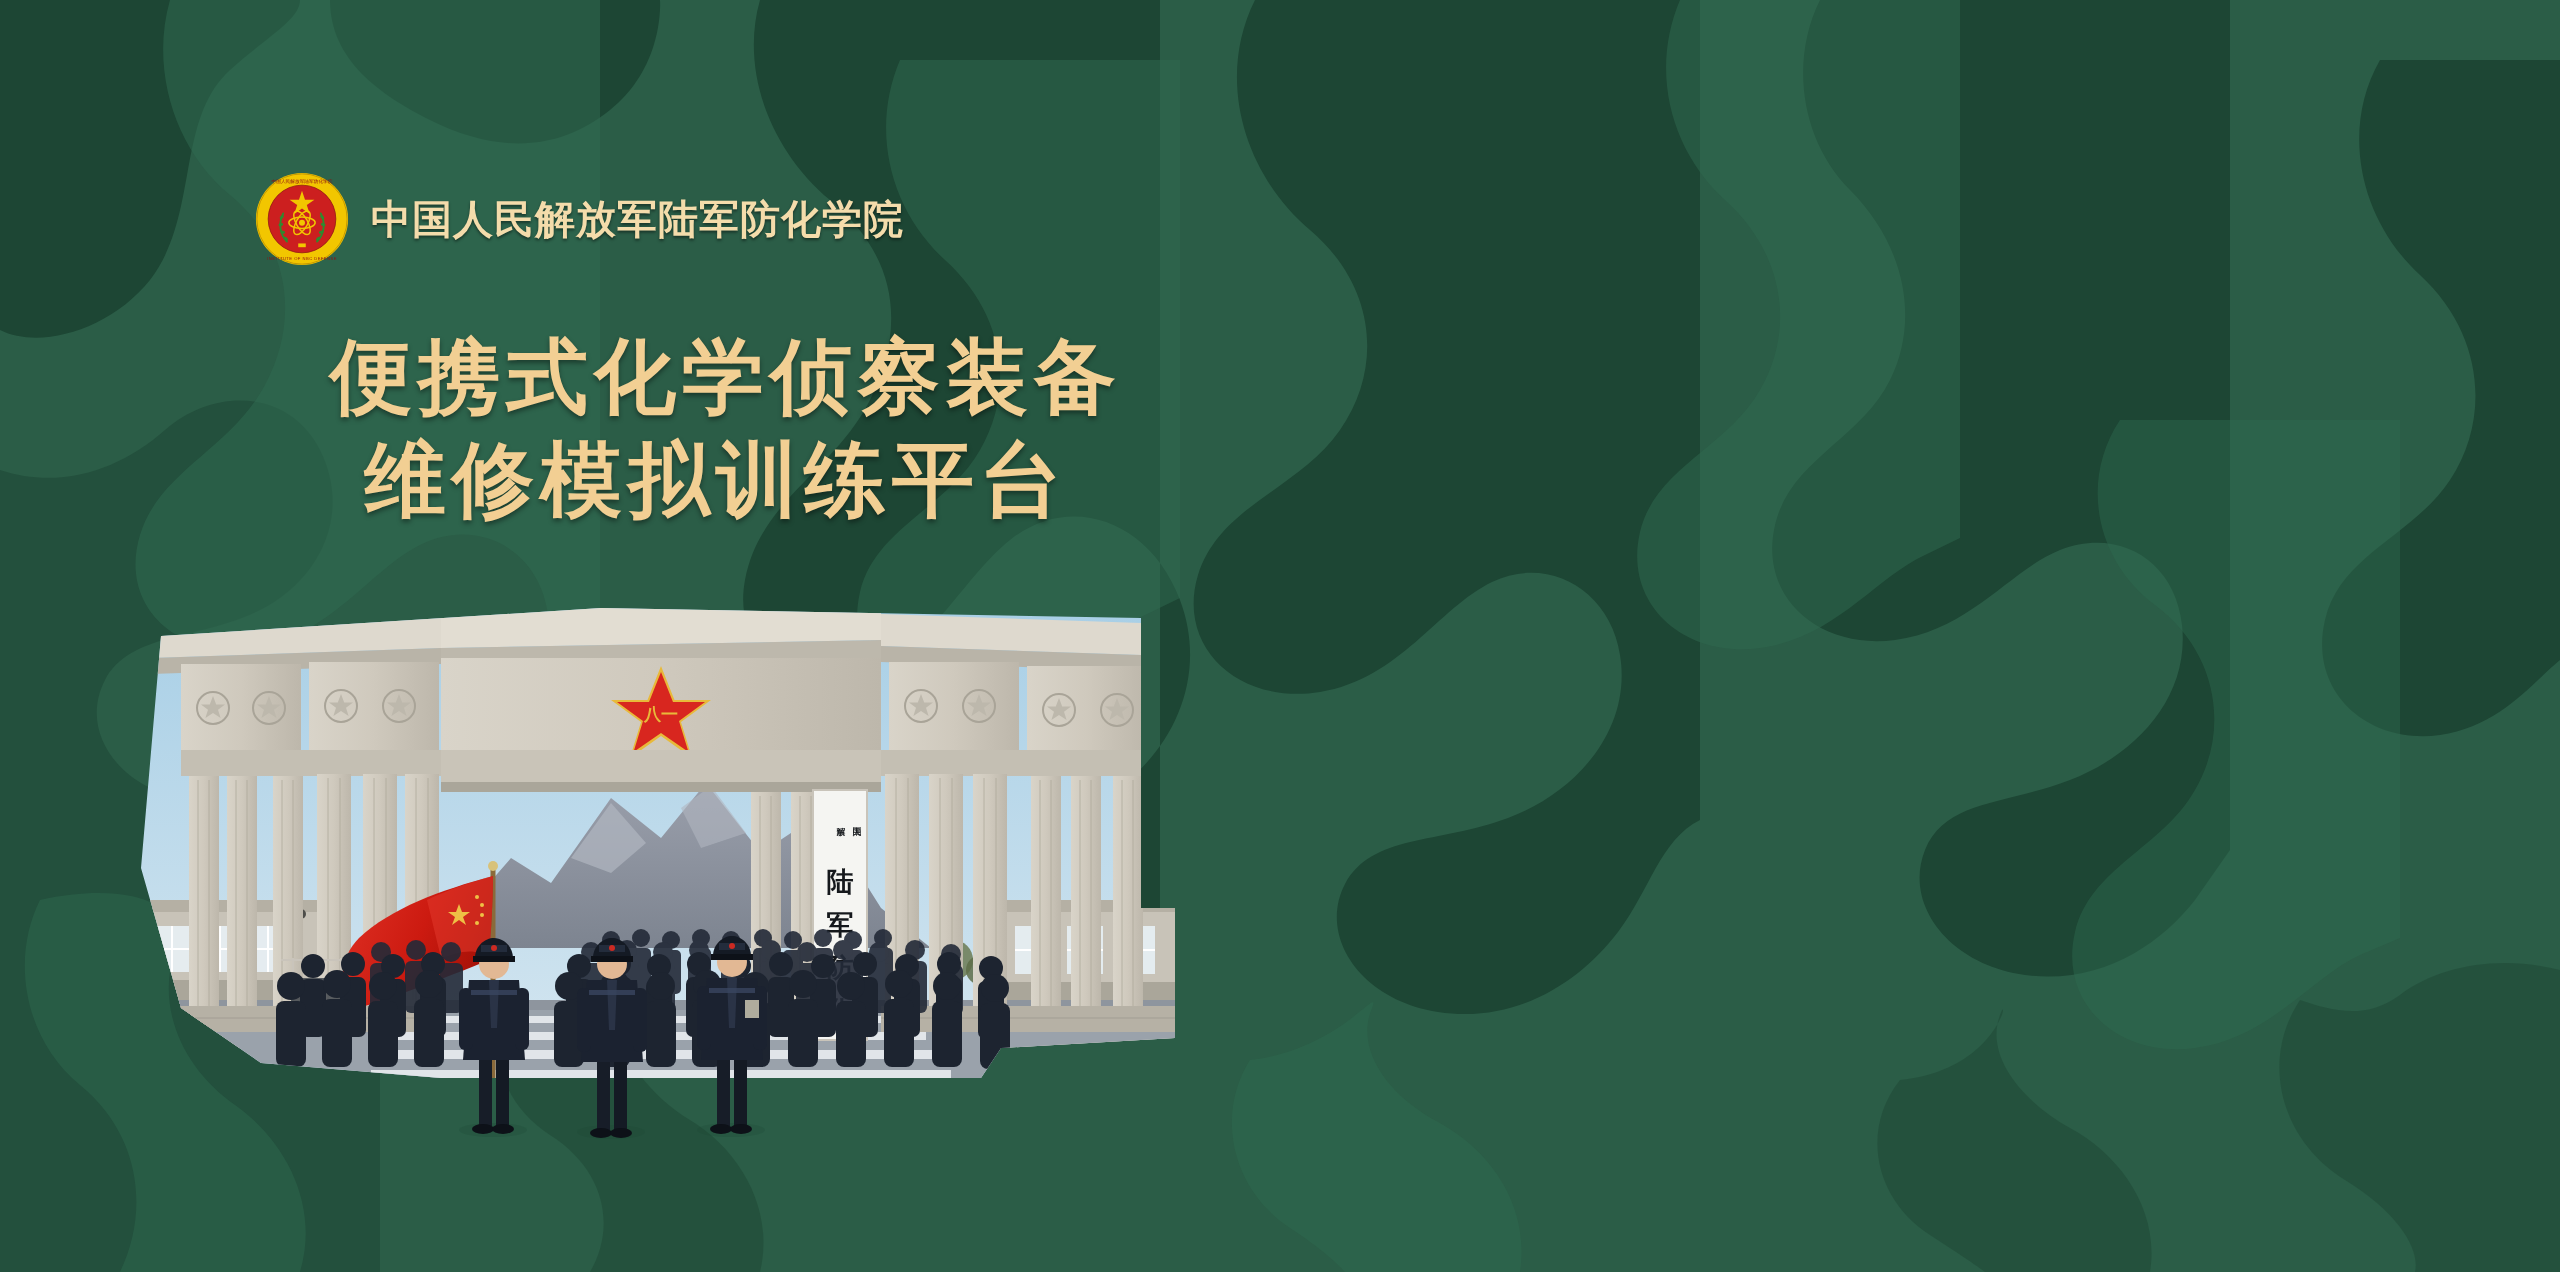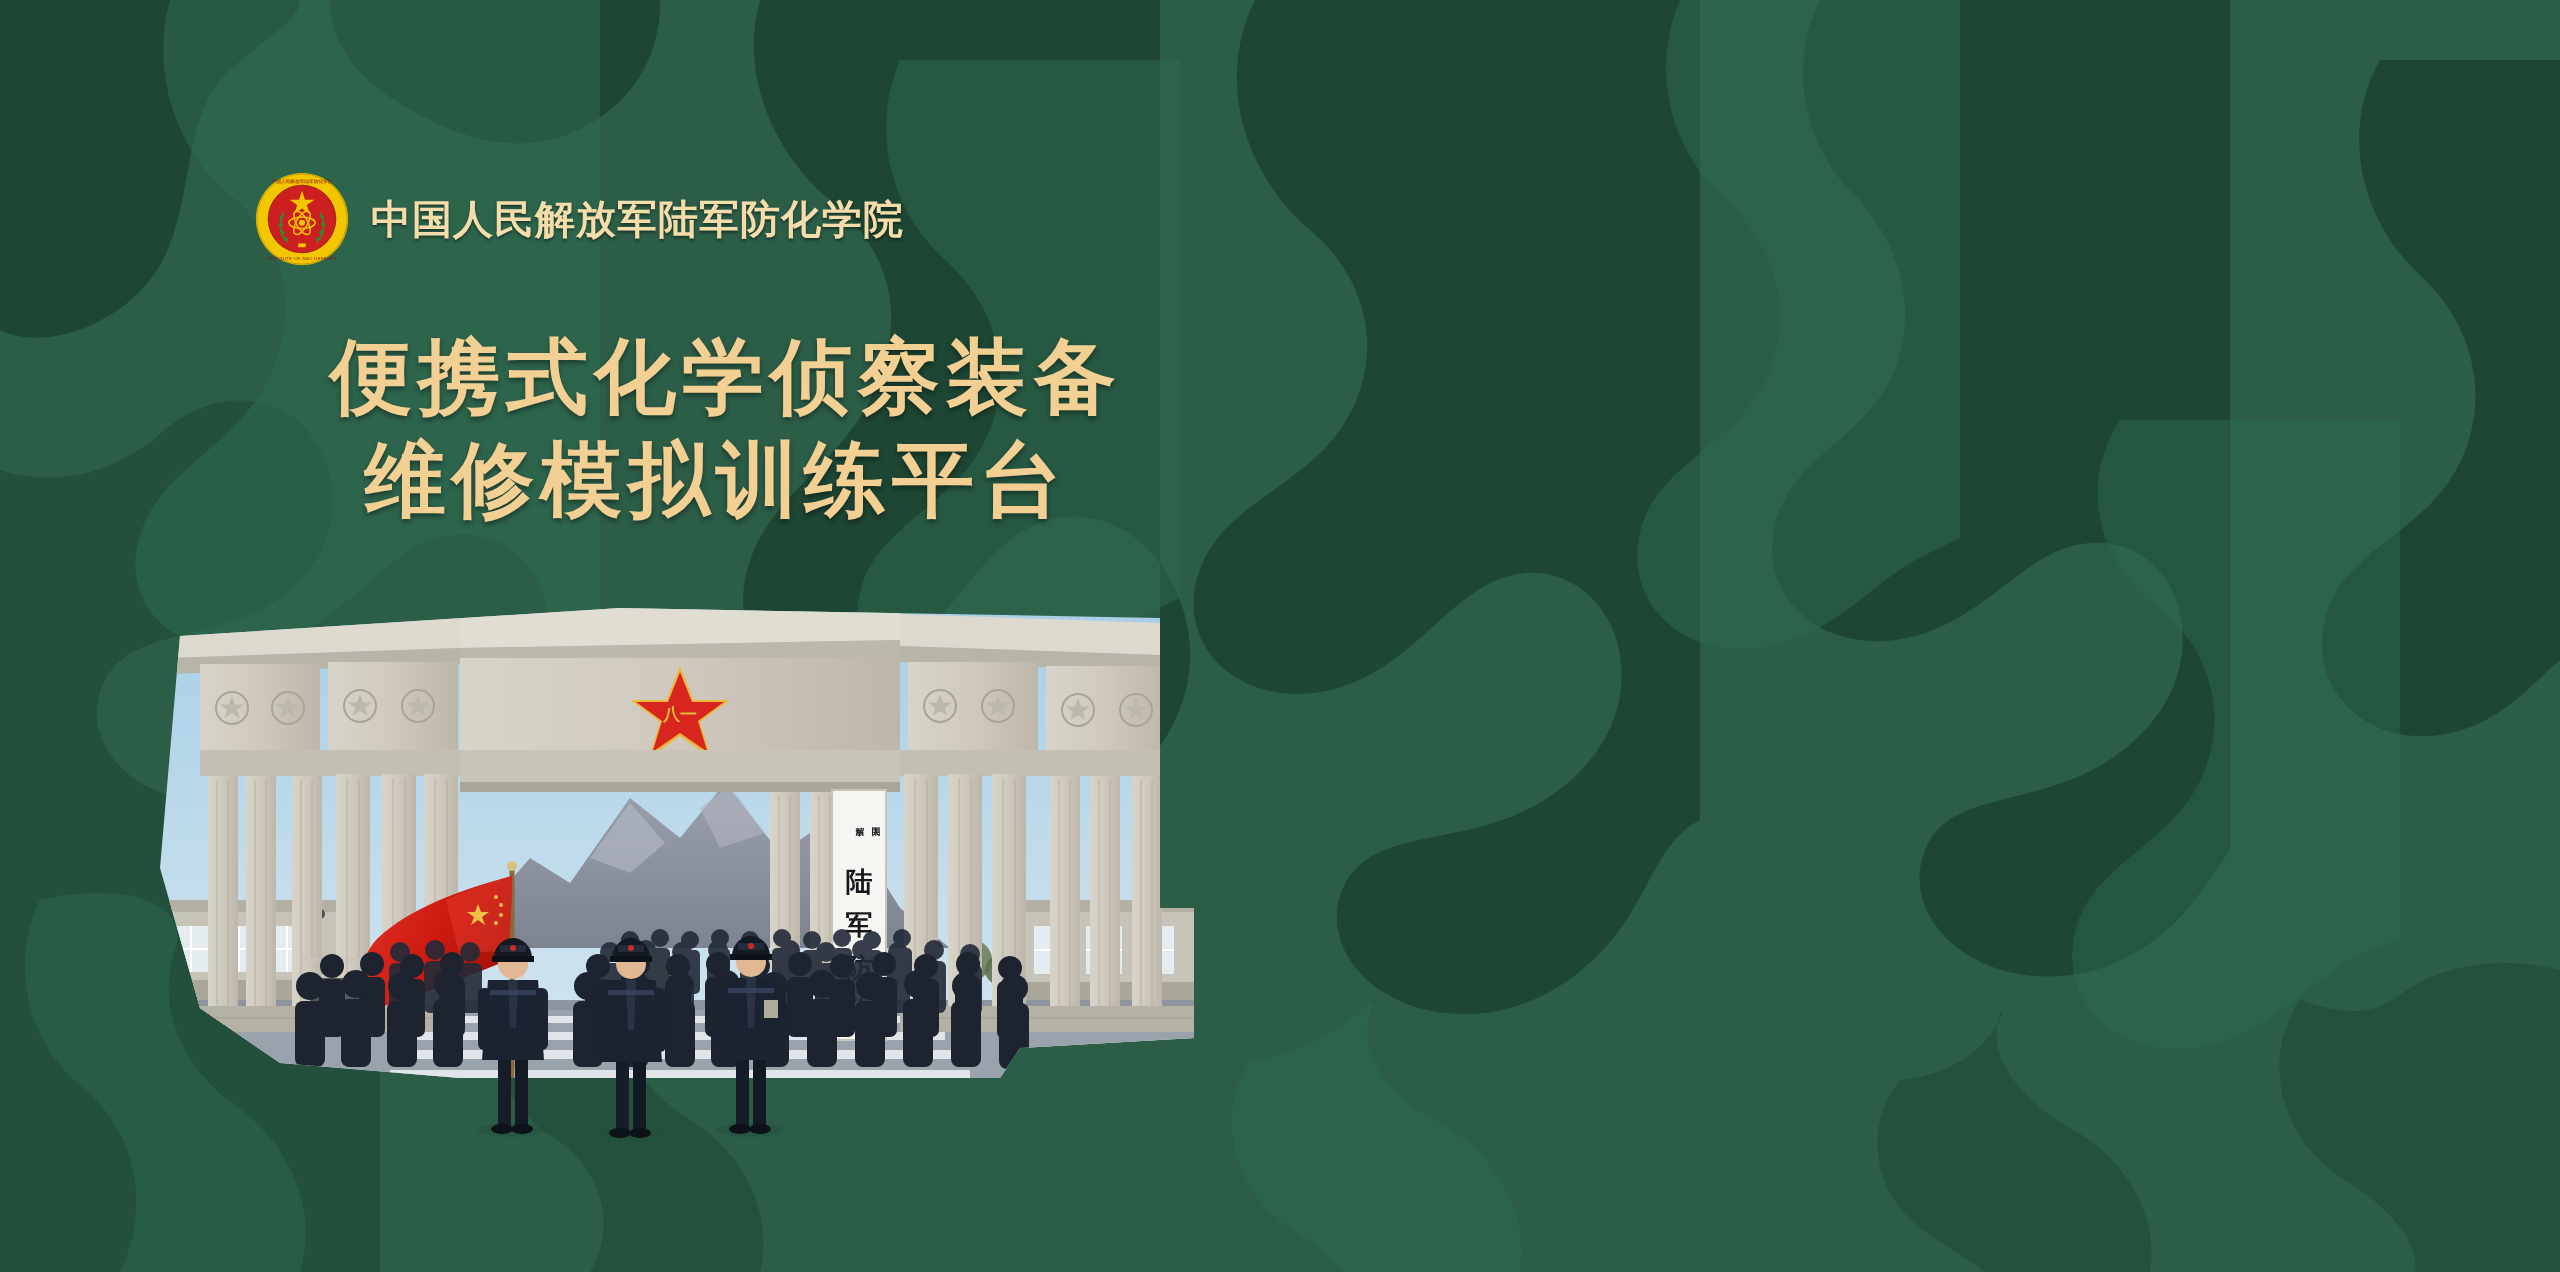--- a/index.html
+++ b/index.html
@@ -21,21 +21,21 @@
               text-shadow:0 2px 3px rgba(0,0,0,.45);}
 
   
   #title{position:absolute;left:330px;top:326px;}
   .title-line{color:#f2cf93;font-weight:bold;font-size:82px;line-height:1.26;
               letter-spacing:6px;white-space:nowrap;
               text-shadow:0 3px 5px rgba(0,0,0,.40);}
   .title-line.l2{padding-left:34px;}
 
   
-  #photo{position:absolute;left:160px;top:608px;width:1036px;height:540px;}
+  #photo{position:absolute;left:141px;top:608px;width:1036px;height:540px;}
   #photo svg{display:block;width:1036px;height:540px;}
 </style>
 </head>
 <body>
 
 <div id="stage">
 
   <div id="camo">
     <svg viewBox="0 0 2560 1272" preserveAspectRatio="none">
       <rect x="0" y="0" width="2560" height="1272" fill="#2b5d47"></rect>

